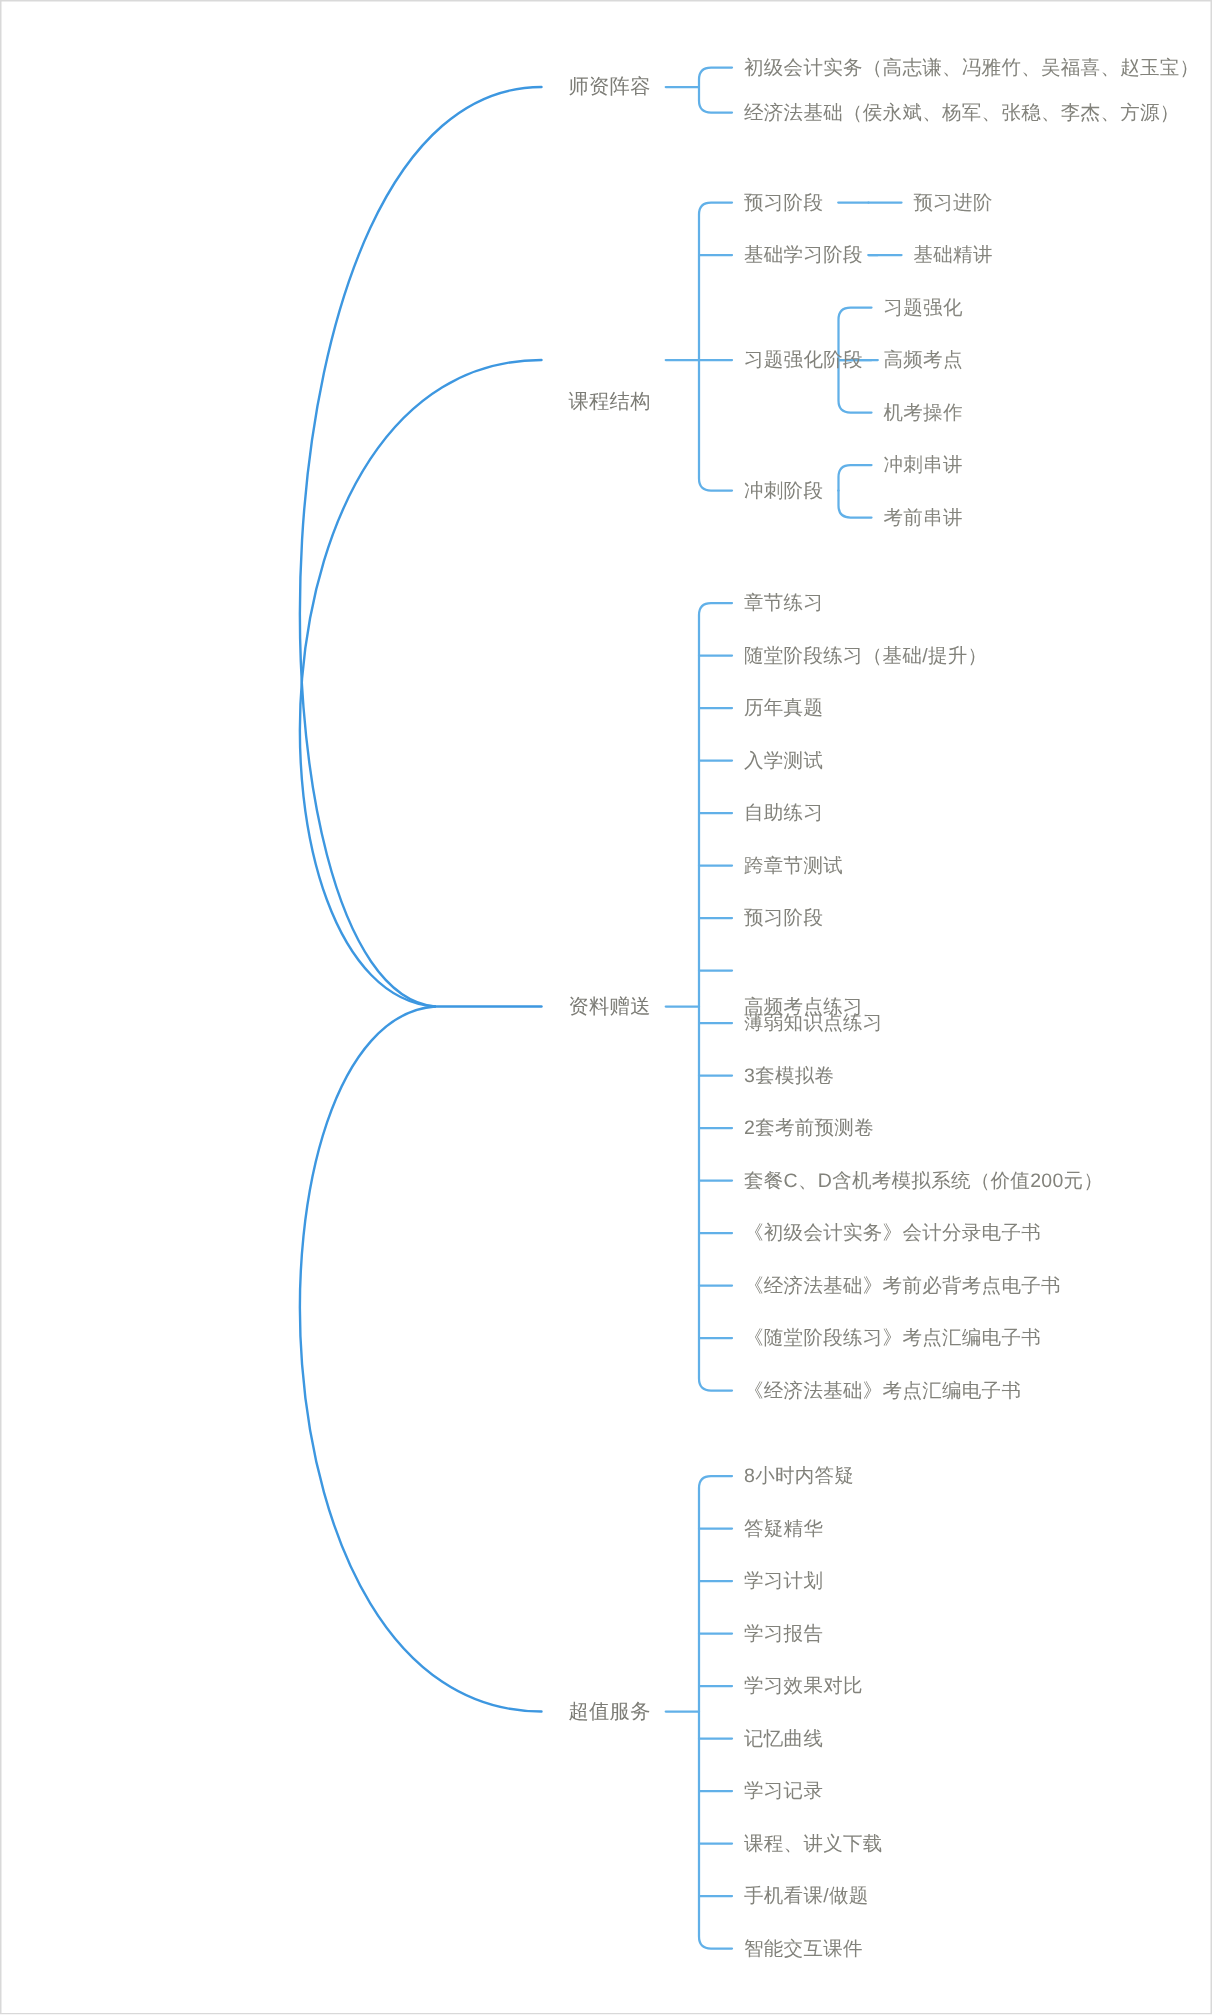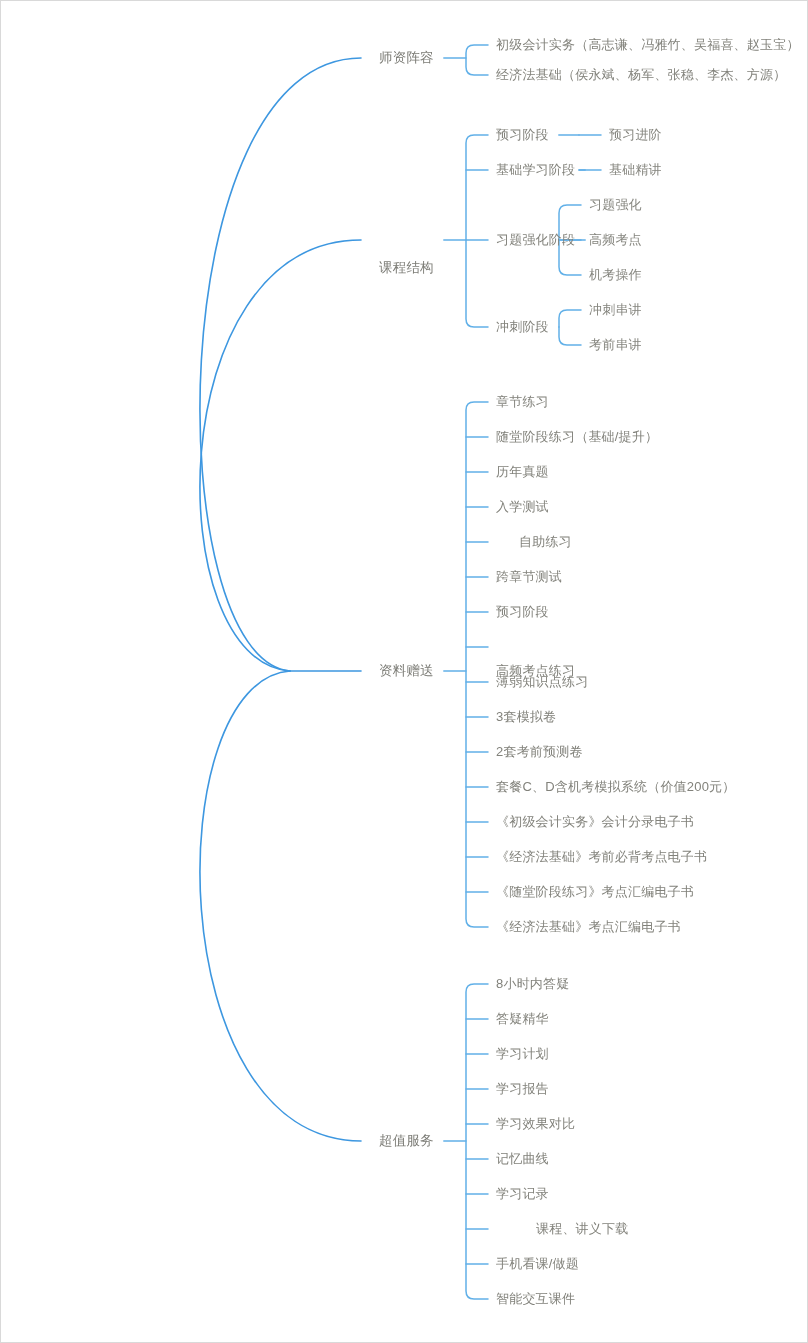--- a/index.html
+++ b/index.html
@@ -124,37 +124,37 @@
       <div class="node-label lvl3" style="left: 588px; top: 239px;">高频考点</div>
       <div class="node-label lvl3" style="left: 588px; top: 274px;">机考操作</div>
       <div class="node-label lvl2" style="left: 495px; top: 326px;">冲刺阶段</div>
       <div class="node-label lvl3" style="left: 588px; top: 309px;">冲刺串讲</div>
       <div class="node-label lvl3" style="left: 588px; top: 344px;">考前串讲</div>
       <div class="node-label lvl1" style="left: 378px; top: 670px;">资料赠送</div>
       <div class="node-label lvl2" style="left: 495px; top: 401px;">章节练习</div>
       <div class="node-label lvl2" style="left: 495px; top: 436px;">随堂阶段练习（基础/提升）</div>
       <div class="node-label lvl2" style="left: 495px; top: 471px;">历年真题</div>
       <div class="node-label lvl2" style="left: 495px; top: 506px;">入学测试</div>
-      <div class="node-label lvl2" style="left: 518px; top: 541px;">自助练习</div>
+      <div class="node-label lvl2" style="left: 495px; top: 541px;">自助练习</div>
       <div class="node-label lvl2" style="left: 495px; top: 576px;">跨章节测试</div>
       <div class="node-label lvl2" style="left: 495px; top: 611px;">预习阶段</div>
       <div class="node-label lvl2" style="left: 495px; top: 646px; margin-top: 24px;">高频考点练习</div>
       <div class="node-label lvl2" style="left: 495px; top: 681px;">薄弱知识点练习</div>
       <div class="node-label lvl2" style="left: 495px; top: 716px;">3套模拟卷</div>
       <div class="node-label lvl2" style="left: 495px; top: 751px;">2套考前预测卷</div>
       <div class="node-label lvl2" style="left: 495px; top: 786px;">套餐C、D含机考模拟系统（价值200元）</div>
       <div class="node-label lvl2" style="left: 495px; top: 821px;">《初级会计实务》会计分录电子书</div>
       <div class="node-label lvl2" style="left: 495px; top: 856px;">《经济法基础》考前必背考点电子书</div>
       <div class="node-label lvl2" style="left: 495px; top: 891px;">《随堂阶段练习》考点汇编电子书</div>
       <div class="node-label lvl2" style="left: 495px; top: 926px;">《经济法基础》考点汇编电子书</div>
       <div class="node-label lvl1" style="left: 378px; top: 1140px;">超值服务</div>
       <div class="node-label lvl2" style="left: 495px; top: 983px;">8小时内答疑</div>
       <div class="node-label lvl2" style="left: 495px; top: 1018px;">答疑精华</div>
       <div class="node-label lvl2" style="left: 495px; top: 1053px; text-align: right;">学习计划</div>
       <div class="node-label lvl2" style="left: 495px; top: 1088px;">学习报告</div>
       <div class="node-label lvl2" style="left: 495px; top: 1123px;">学习效果对比</div>
       <div class="node-label lvl2" style="left: 495px; top: 1158px;">记忆曲线</div>
       <div class="node-label lvl2" style="left: 495px; top: 1193px;">学习记录</div>
-      <div class="node-label lvl2" style="left: 495px; top: 1228px; margin-left: 40px;">课程、讲义下载</div>
+      <div class="node-label lvl2" style="left: 495px; top: 1228px;">课程、讲义下载</div>
       <div class="node-label lvl2" style="left: 495px; top: 1263px;">手机看课/做题</div>
       <div class="node-label lvl2" style="left: 495px; top: 1298px;">智能交互课件</div>
     </div>
 </div>
 
 </body></html>

